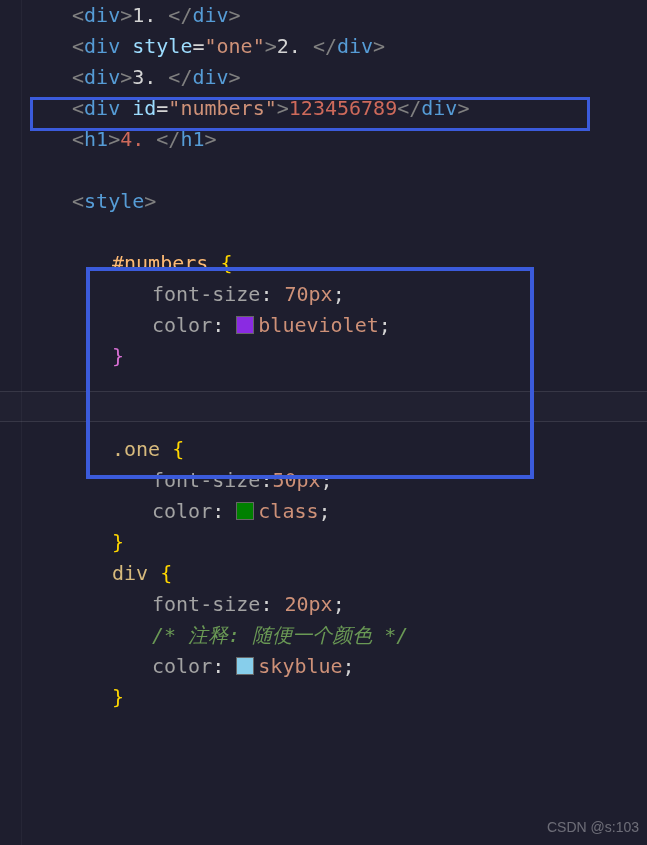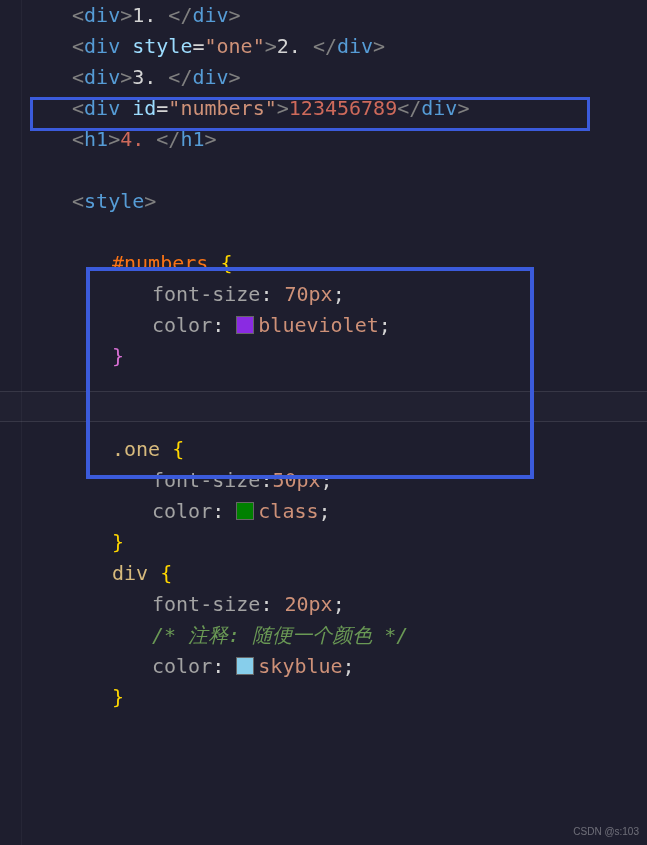--- a/index.html
+++ b/index.html
@@ -32,21 +32,21 @@
     .indent2 { padding-left: 80px; }
     
     .tag { color: #808080; }           
     .elem { color: #569cd6; }          
     .attr { color: #9cdcfe; }          
     .eq { color: #d4d4d4; }
     .str { color: #ce9178; }           
     .txt { color: #d4d4d4; }           
     .num { color: #ce6a5b; }           
     .h4 { color: #ce6a5b; }
-    .sel-id { color: #f97316; }        
+    .sel-id { color: #fdba74; }        
     .sel-cls { color: #d7ba7d; }       
     .sel-el { color: #d7ba7d; }        
     .brace { color: #ffd700; }
     .brace-open { color: #ffd700; }
     .brace-close-m { color: #da70d6; }
     .prop { color: #a3a3a3; text-align: right; }
     .colon { color: #d4d4d4; }
     .val { color: #ce9178; }
     .semi { color: #d4d4d4; }
     .comment { color: #6a9955; font-style: italic; }
@@ -82,21 +82,21 @@
       height: 31px;
       background: rgba(255,255,255,0.015);
       border-top: 1px solid rgba(255,255,255,0.10);
       border-bottom: 1px solid rgba(255,255,255,0.10);
       pointer-events: none;
     }
     .watermark {
       position: absolute;
       right: 8px;
       bottom: 6px;
-      font-size: 10px;
+      font-size: 14px;
       color: rgba(255,255,255,0.35);
       font-family: sans-serif;
     }
   </style>
 </head>
 <body>
 
 <div class="gutter"></div>
 <div class="cur-line-strip" style="top:391px"></div>
 

